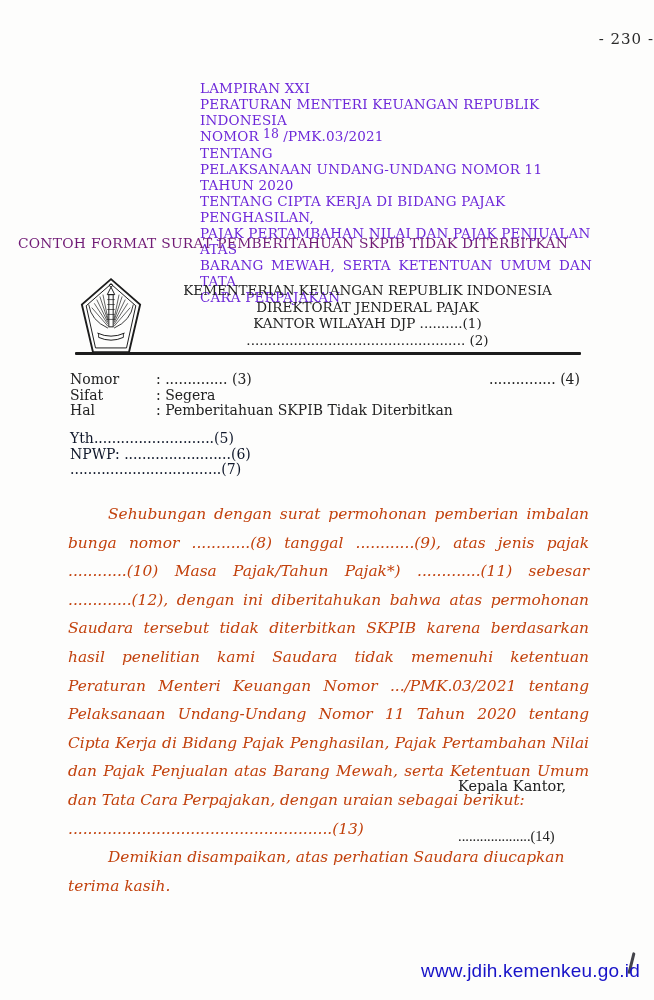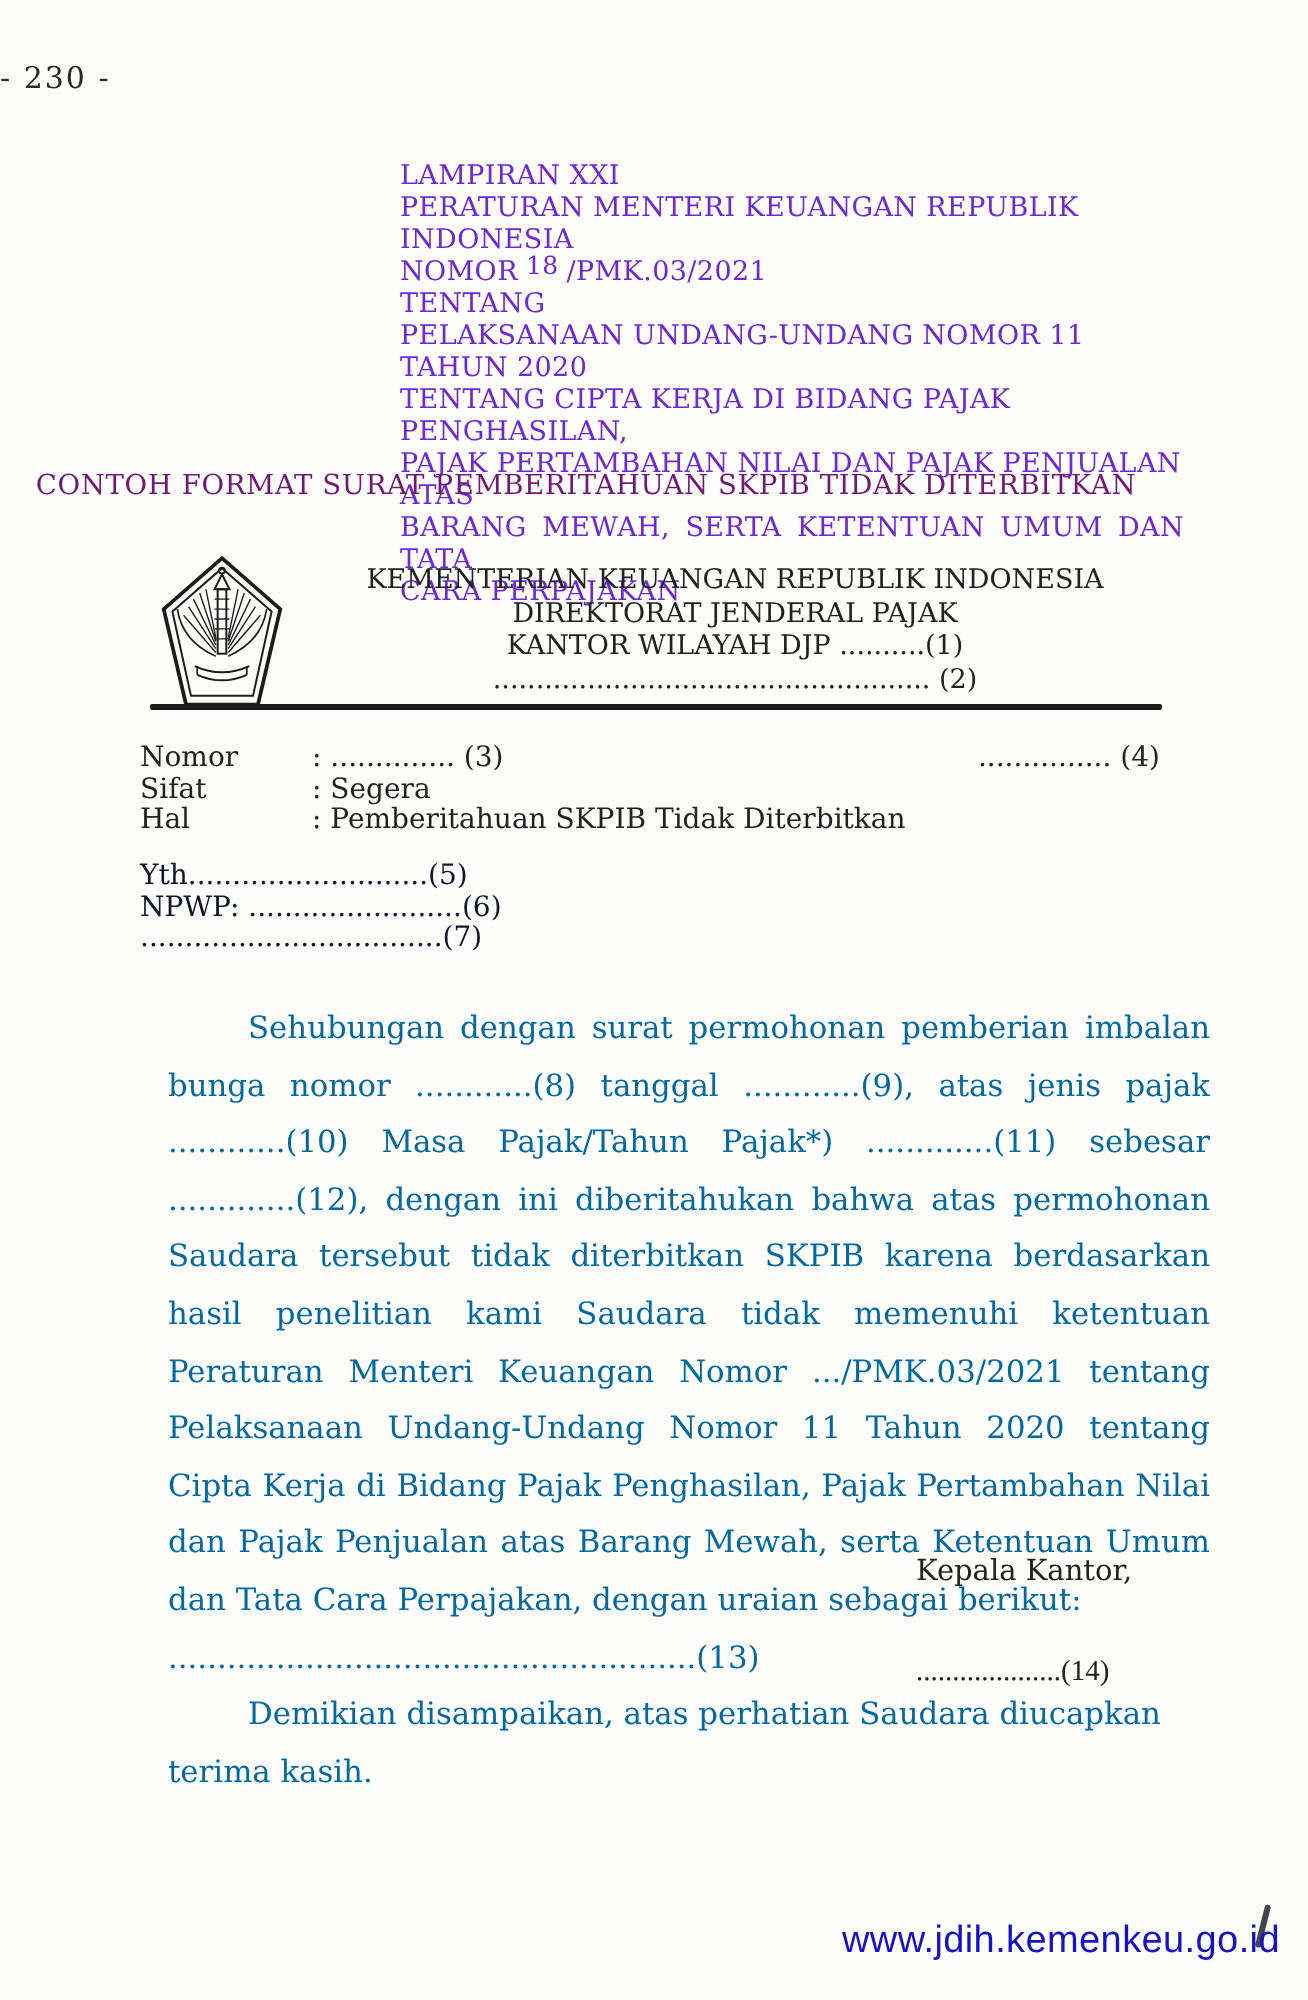--- a/index.html
+++ b/index.html
@@ -10,21 +10,21 @@
   .page{
     position:relative;
     width:654px;height:1000px;
     margin:0 auto;
     background:#fdfdfc;
     color:#1e1e1e;
     overflow:hidden;
   }
   .page-number{
     position:absolute;top:30px;left:0;width:654px;
-    text-align:left;font-size:15px;letter-spacing:1px;color:#2a2a2a;
+    text-align:right;font-size:15px;letter-spacing:1px;color:#2a2a2a;
   }
   
   .lampiran{
     position:absolute;left:200px;top:80px;width:392px;
     font-size:13.5px;line-height:16px;letter-spacing:.2px;color:#6d28d9;
   }
   .lampiran .just{text-align:justify;}
   .nomor-num{position:relative;top:-3px;font-size:12.5px;padding:0 4px;}
   
   .subject-title{
@@ -50,22 +50,22 @@
   .meta-row{display:flex;}
   .meta-label{width:86px;flex:0 0 86px;}
   .meta-right{position:absolute;right:2px;top:0;}
   
   .recipient{
     position:absolute;left:70px;top:431px;width:400px;
     font-size:14px;line-height:15.6px;color:#0f172a;
   }
   
   .body-block{
-    position:absolute;left:84px;top:500px;width:521px;
-    font-size:15.4px;line-height:28.6px;color:#0369a1;
+    position:absolute;left:68px;top:500px;width:521px;
+    font-size:15.4px;line-height:28.6px;color:#c2410c;font-style:italic;
   }
   .body-block p{margin:0;}
   .para-main{text-align:justify;text-indent:40px;}
   .dotted-13{text-align:left;}
   .para-closing{text-indent:40px;}
   
   .signature{
     position:absolute;left:458px;top:778px;width:180px;
     font-size:14.5px;color:#222;
   }

